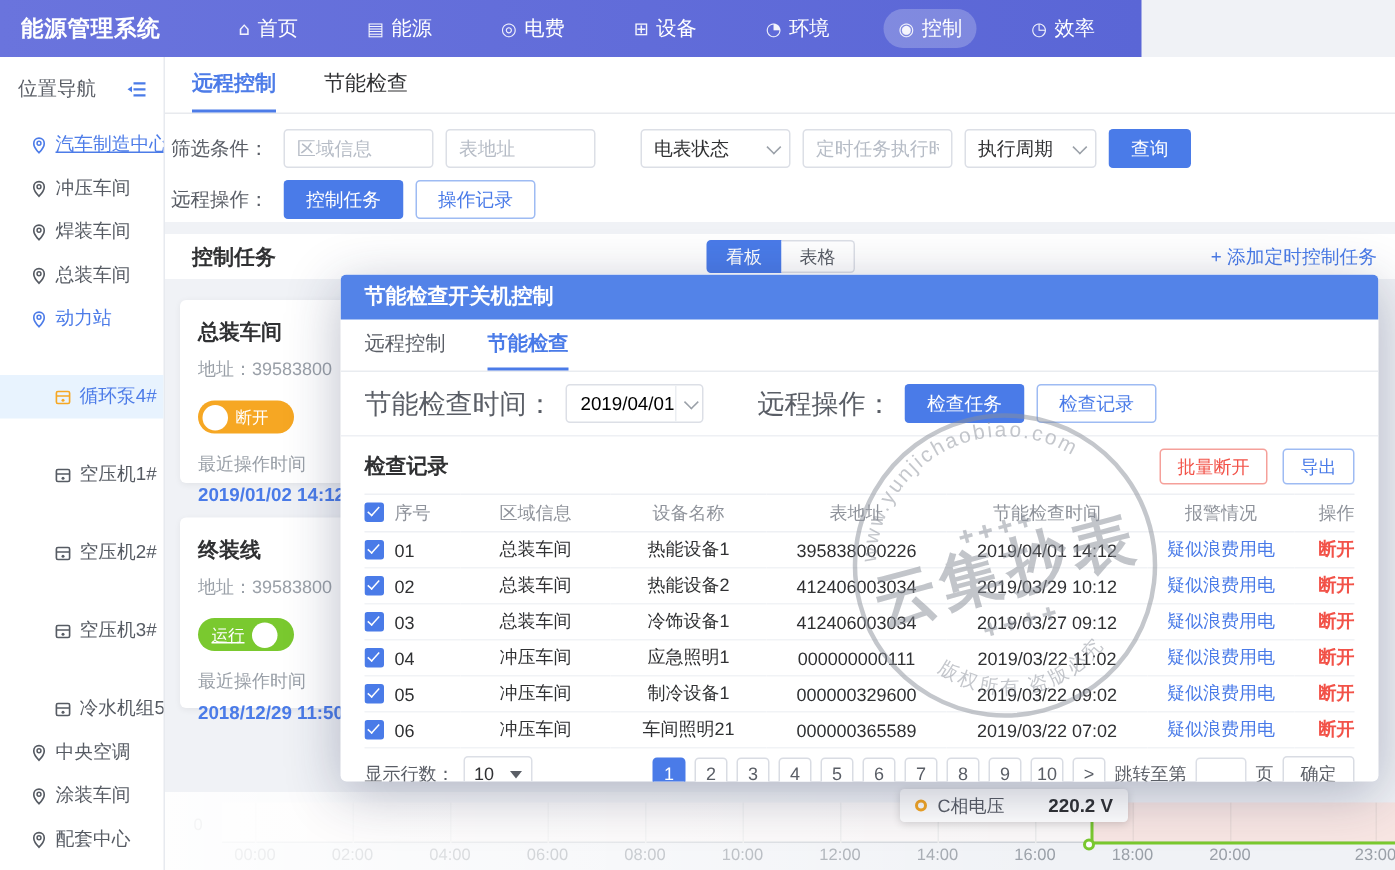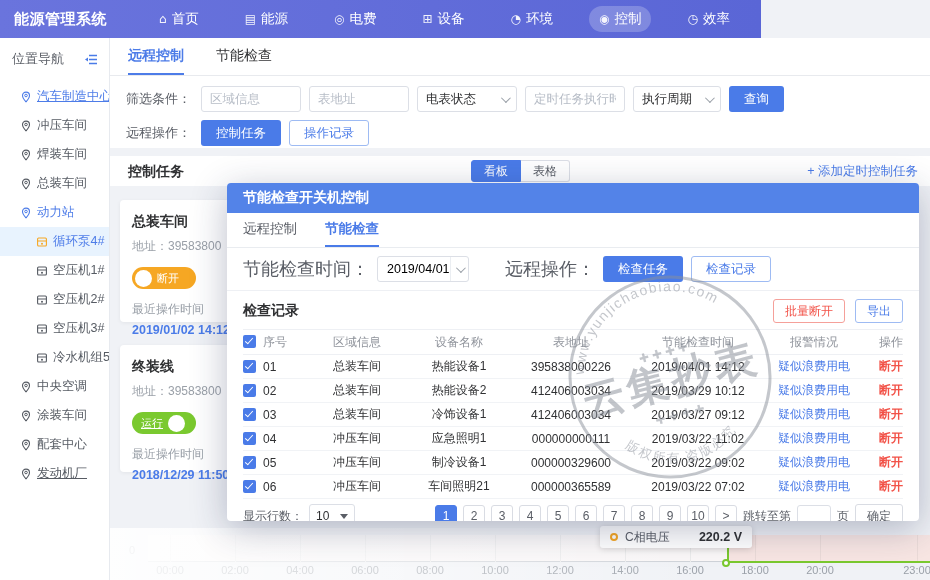--- a/index.html
+++ b/index.html
@@ -22,44 +22,44 @@
 
   
   .sidebar{position:absolute;left:0;top:38px;width:110px;height:542px;background:#fff;border-right:1px solid #e7eaef;z-index:10;}
   .sb-head{display:flex;align-items:center;justify-content:space-between;padding:12px 10px 10px 12px;}
   .sb-title{font-size:13px;color:#5a5e66;}
   .sb-collapse{cursor:pointer;line-height:0;}
   .s-list{padding-top:4px;}
   .s-item{display:flex;align-items:center;gap:5px;height:29px;font-size:12.5px;color:#565b63;cursor:pointer;white-space:nowrap;overflow:hidden;}
   .s-item.level-0{padding-left:20px;text-decoration:underline;}
   .s-item.level-1{padding-left:20px;}
-  .s-item.level-2{padding-left:36px;}
+  .s-item.level-2{padding-left:36px;margin-top:23px;}
   .s-item.open{color:#4d7ce8;}
   .s-item.active{color:#4d7ce8;background:#e8f3fe;}
   .s-icon{line-height:0;color:inherit;flex:0 0 auto;}
   .s-item.active .s-icon{color:#f6a723;}
   .s-item .svg-pin,.s-item .svg-box{display:none;}
   .s-item.icon-pin .svg-pin{display:inline;}
   .s-item.icon-box .svg-box{display:inline;}
 
   
   .main-tabs{position:absolute;left:110px;top:38px;width:820px;height:38px;background:#fff;border-bottom:1px solid #e8eaee;
     display:flex;align-items:stretch;gap:32px;padding-left:18px;z-index:5;}
   .m-tab{font-size:14px;color:#303133;display:flex;align-items:center;border-bottom:2px solid transparent;cursor:pointer;}
   .m-tab.active{color:#4d7ce8;font-weight:bold;border-bottom-color:#4d7ce8;}
   .filters{position:absolute;left:110px;top:76px;width:820px;height:72px;background:#fff;z-index:5;}
-  .f-row{position:absolute;left:16px;display:flex;align-items:center;gap:8px;height:26px;}
+  .f-row{position:absolute;left:4px;display:flex;align-items:center;gap:8px;height:26px;}
   .f-row1{top:10px;}
   .f-row2{top:44px;}
   .f-label{font-size:13px;color:#5a5e66;margin-right:2px;white-space:nowrap;}
   .f-input{width:100px;height:26px;border:1px solid #dcdfe6;border-radius:3px;font-size:12.5px;padding:0 8px;color:#333;background:#fff;outline:none;}
   .f-input::placeholder{color:#b6bcc6;}
   .f-select{display:flex;align-items:center;justify-content:space-between;height:26px;border:1px solid #dcdfe6;border-radius:3px;background:#fff;
     font-size:12.5px;color:#303133;padding:0 8px;cursor:pointer;white-space:nowrap;}
-  .w100{width:100px;} .w88{width:88px;}
+  .w100{width:100px;margin-left:22px;} .w88{width:88px;}
   .btn{display:inline-flex;align-items:center;justify-content:center;border-radius:3px;font-size:12.5px;cursor:pointer;white-space:nowrap;border:1px solid transparent;}
   .btn-primary{background:#4a7be8;color:#fff;}
   .btn-plain{background:#fff;color:#4a7be8;border-color:#9ebbf3;}
   .btn-danger{background:#fff;color:#f25248;border-color:#f5a09a;}
   .btn-default{background:#fff;color:#5a5e66;border-color:#d9dce3;}
   .h26{height:26px;padding:0 14px;}
   .h24{height:24px;padding:0 11px;font-size:12px;}
 
   
   .panelbar{position:absolute;left:110px;top:156px;width:820px;height:30px;background:#fff;z-index:4;}

